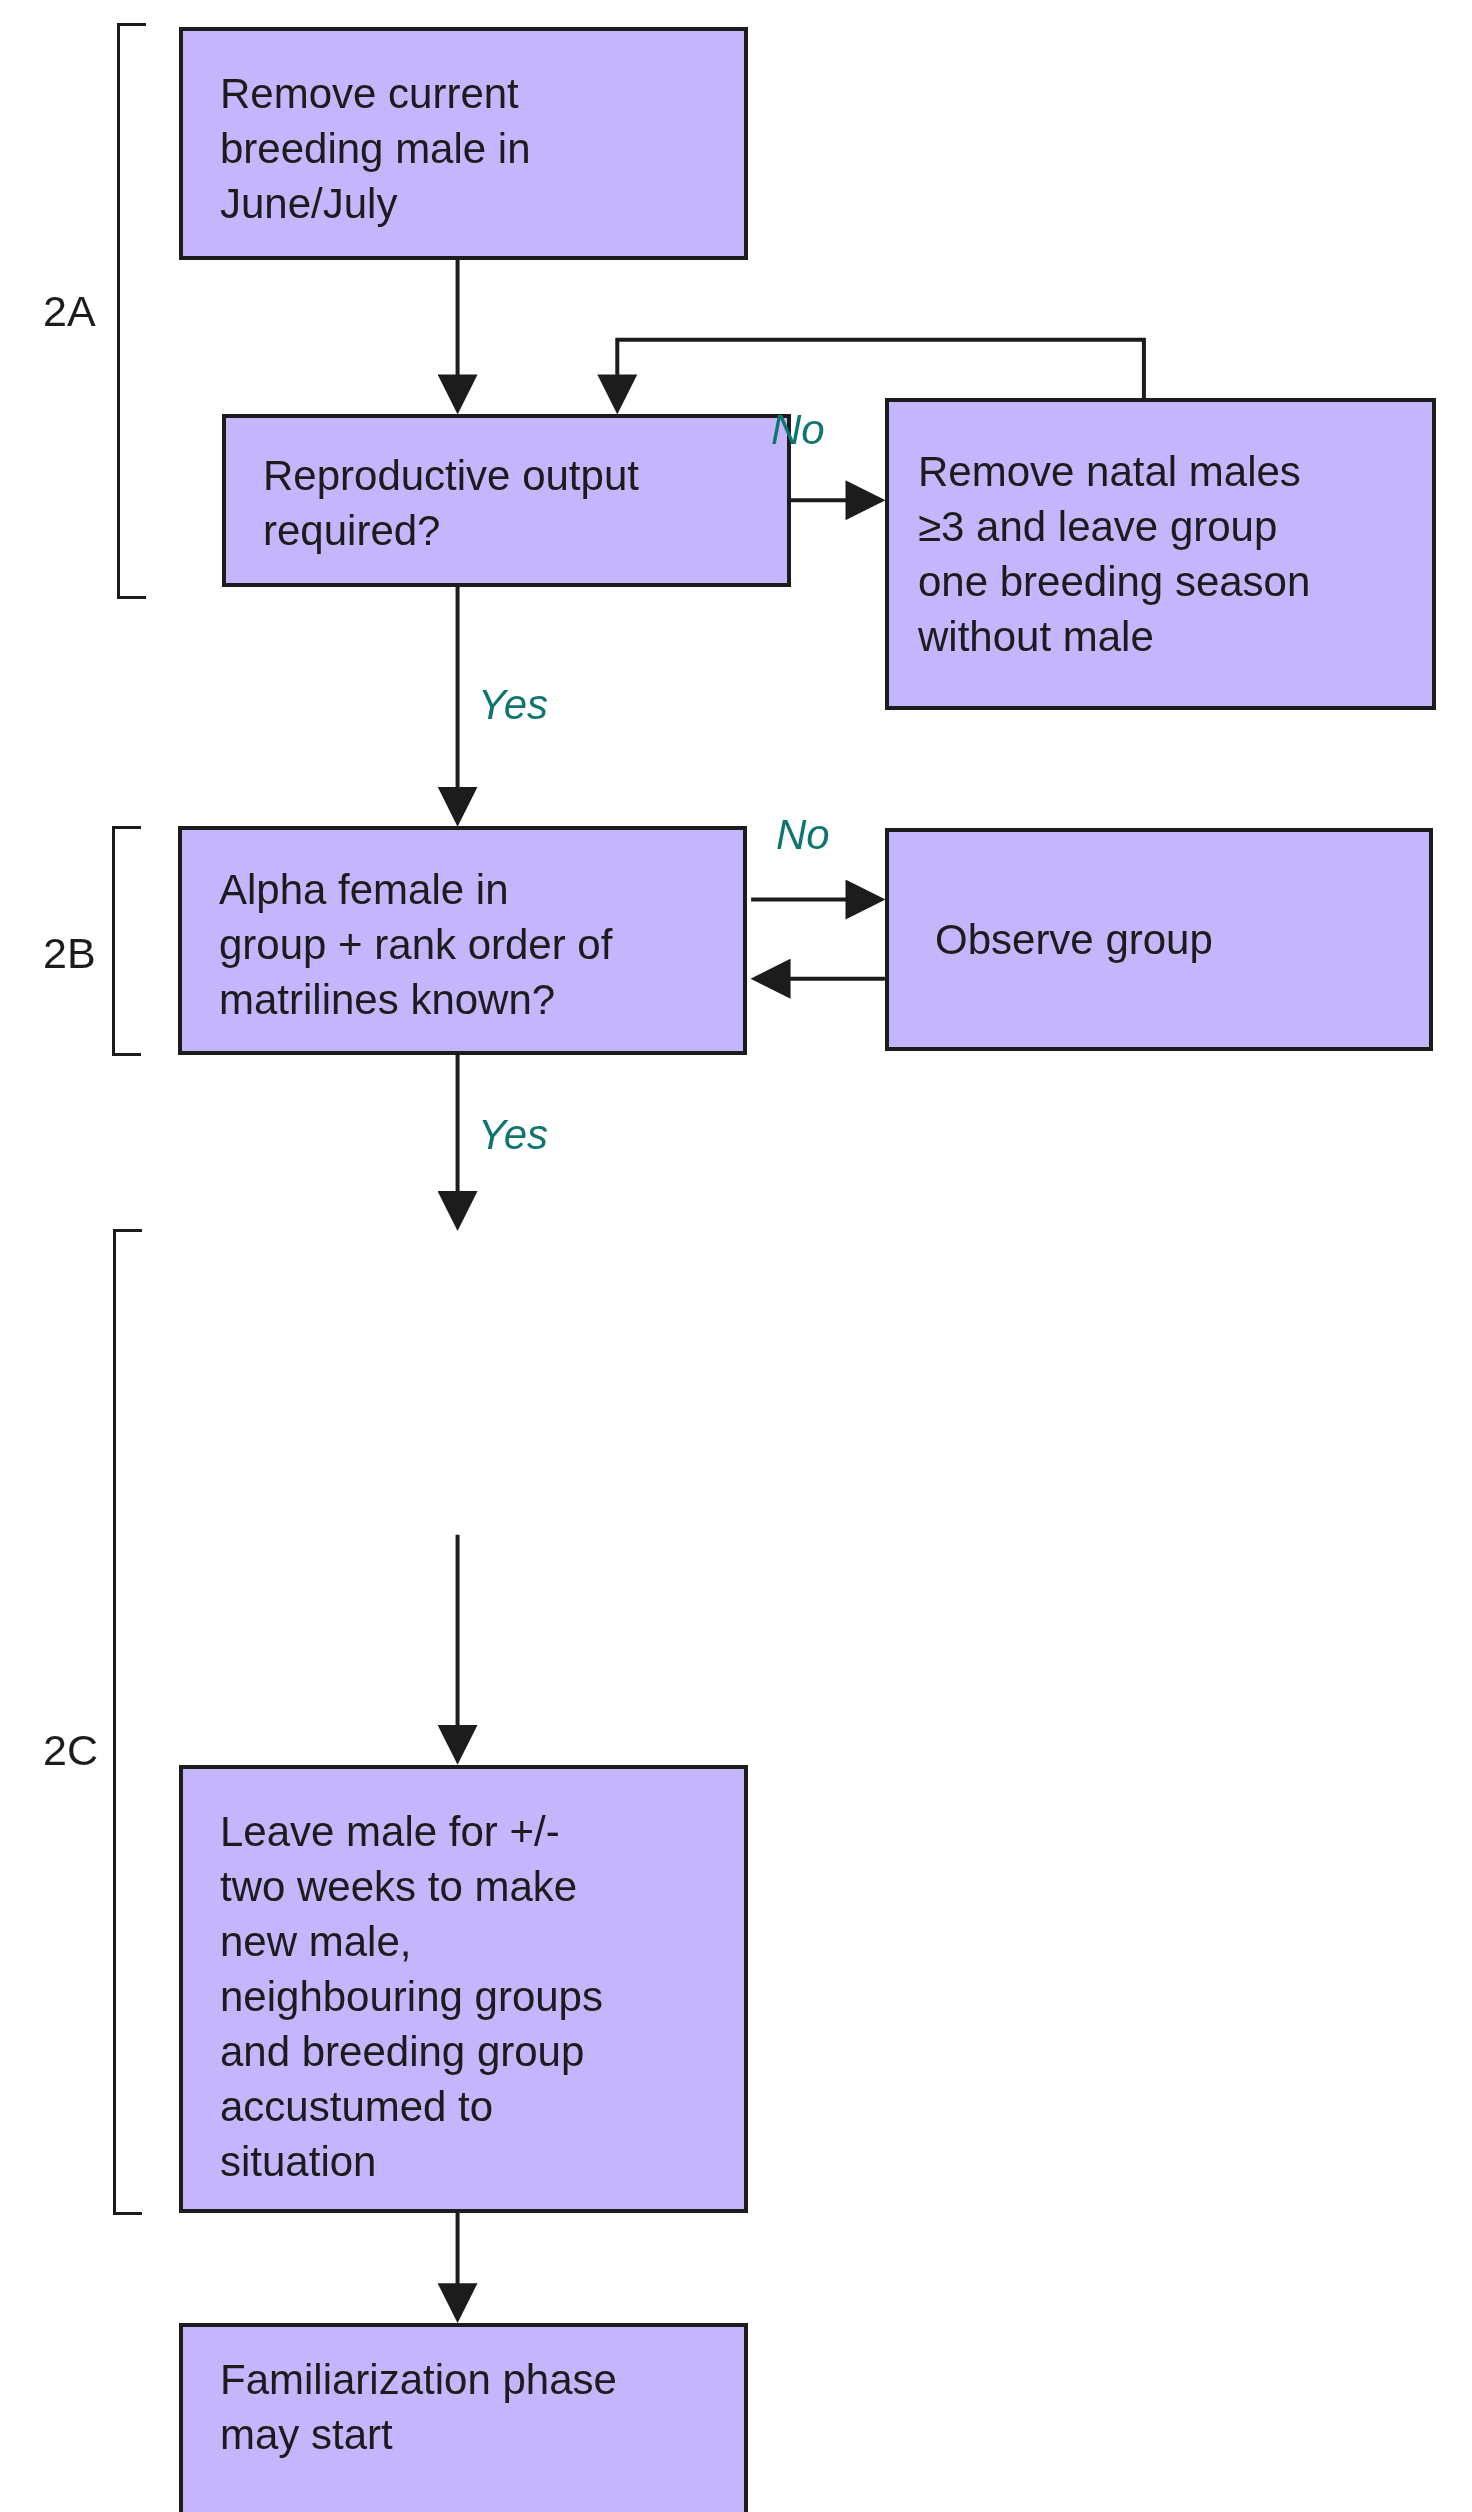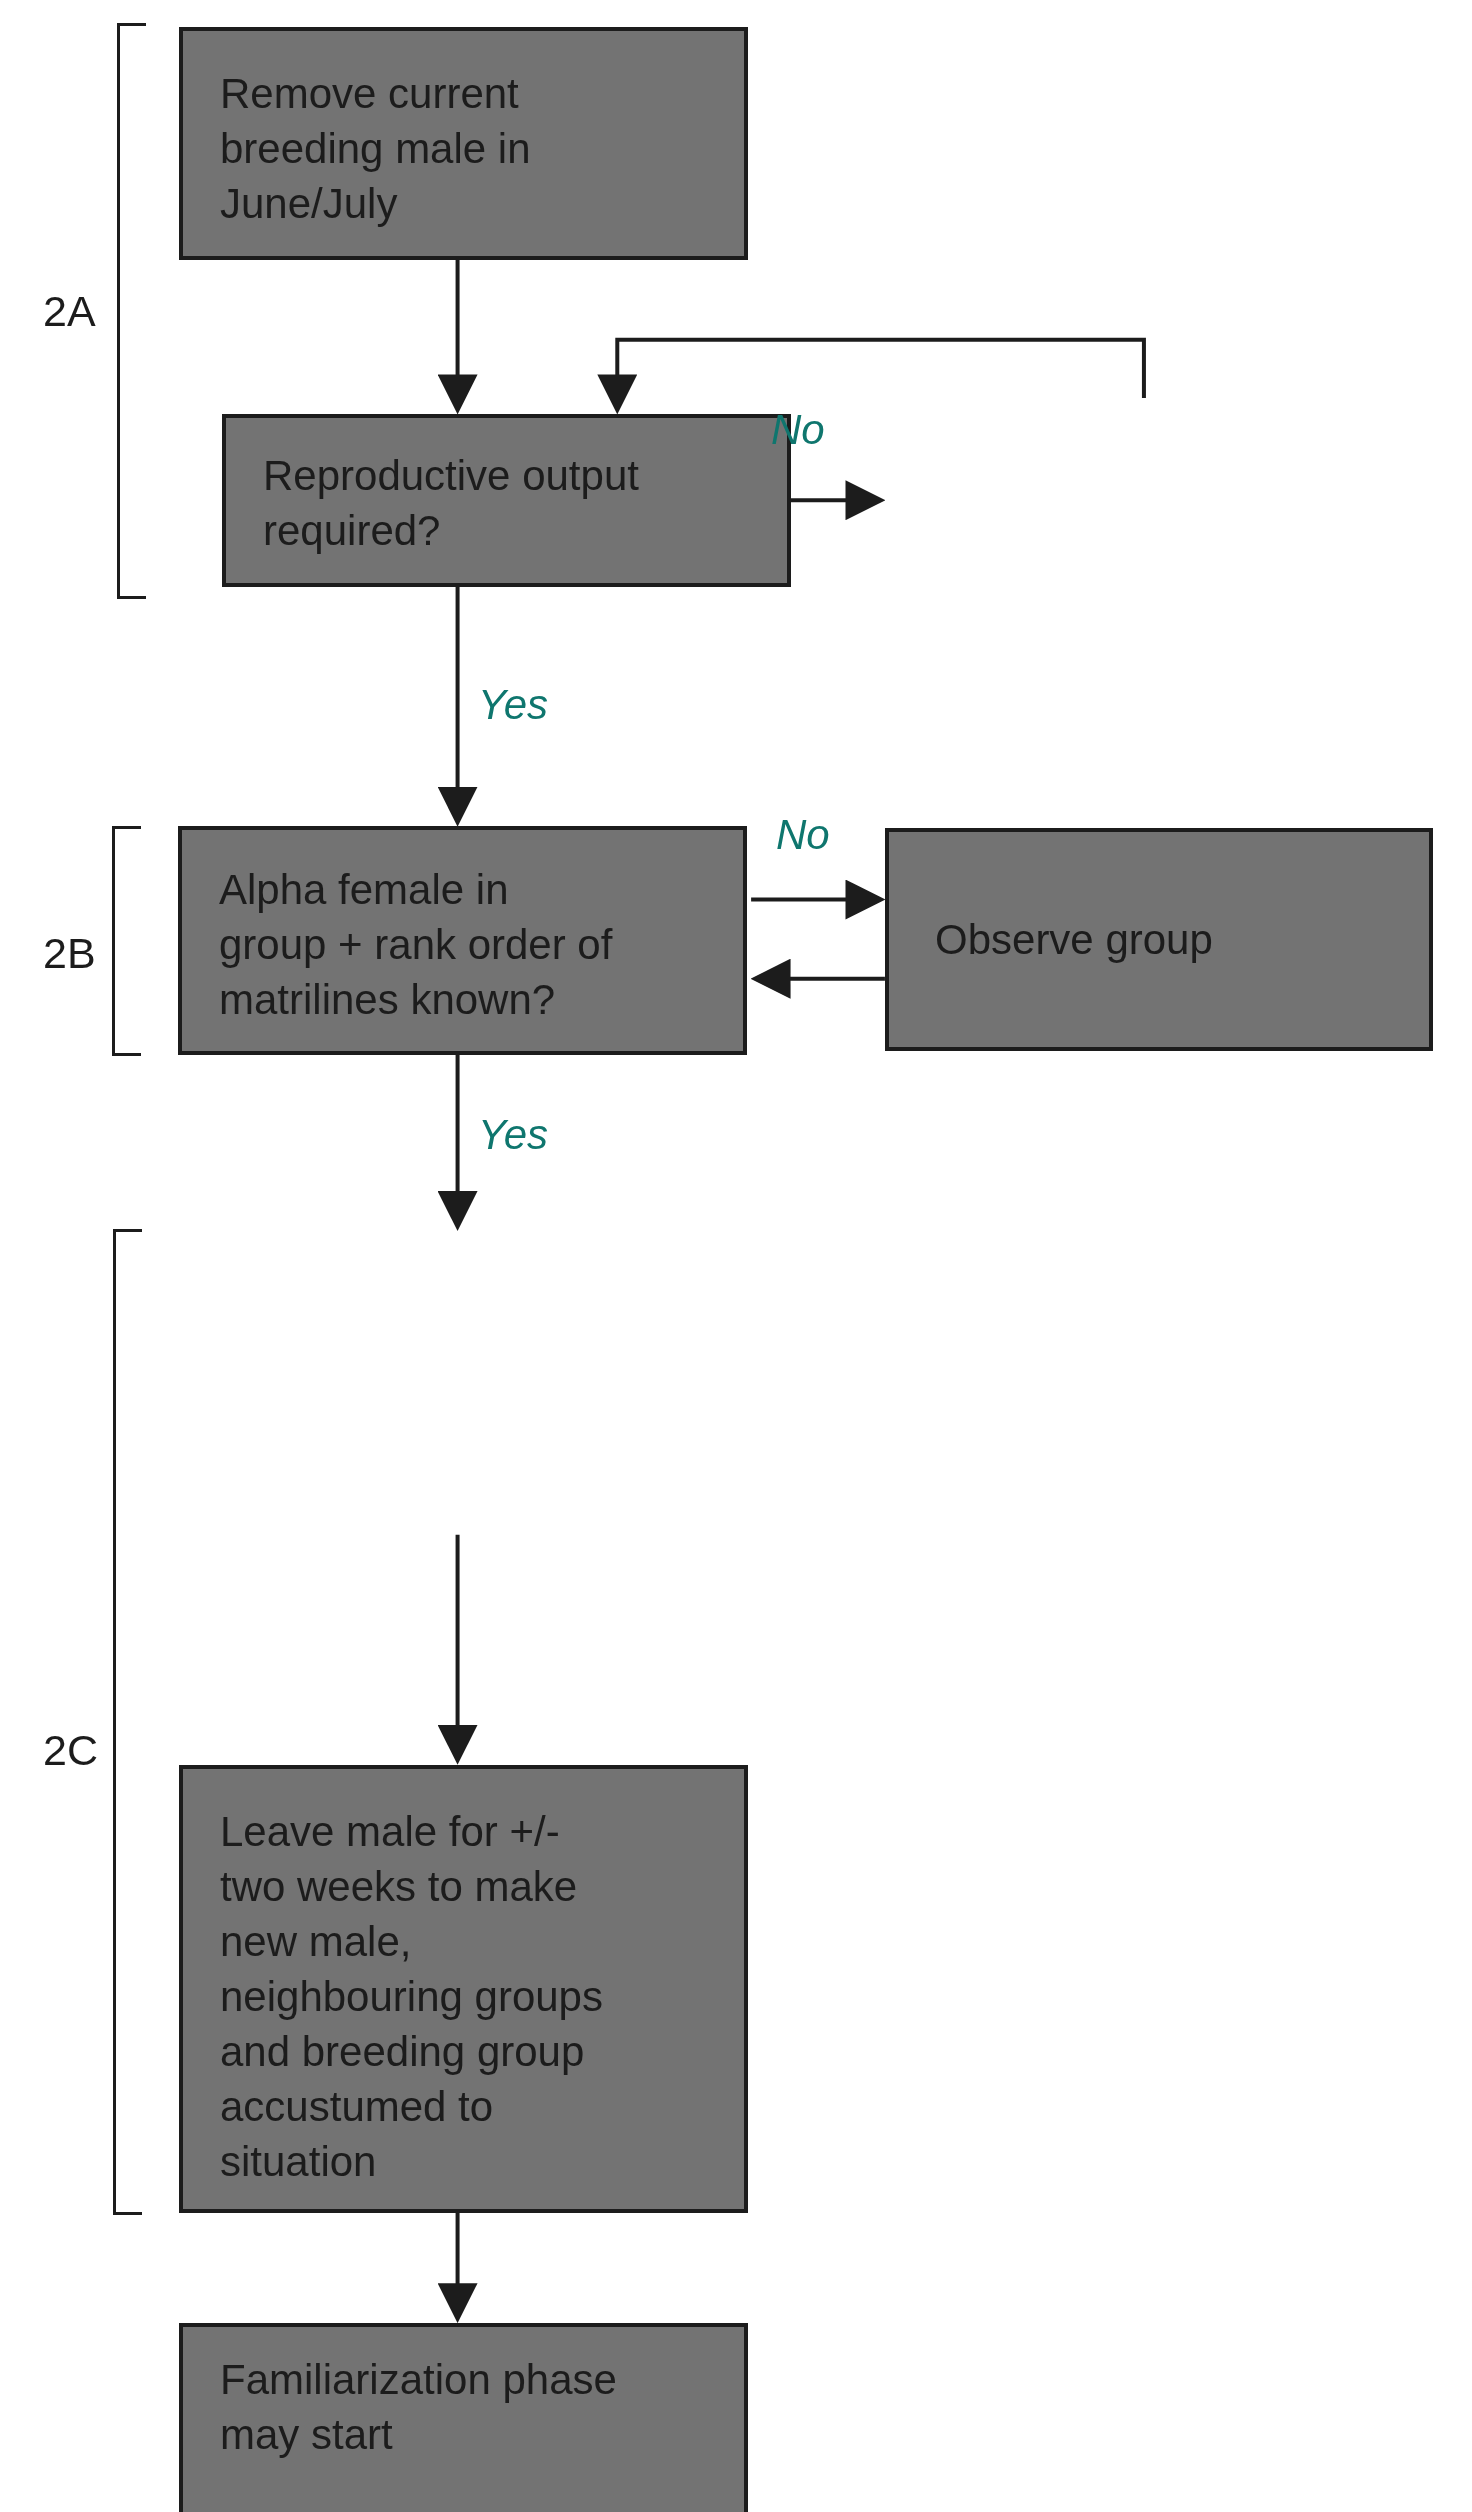--- a/index.html
+++ b/index.html
@@ -6,21 +6,21 @@
   #canvas{
     position:relative;
     width:1472px;height:2512px;
     background:#ffffff;
     font-family:"Liberation Sans","DejaVu Sans",sans-serif;
     color:#1c1c1c;
   }
   .box{
     position:absolute;
     border:4.3px solid #1c1c1c;
-    background:#737373;
+    background:#c4b5fd;
     box-sizing:border-box;
   }
   .box-text{
     display:block;
     white-space:pre-line;
     font-size:42px;
     line-height:55px;
     color:#1c1c1c;
   }
   .vcenter{display:flex;align-items:center;}
@@ -93,20 +93,26 @@
     <span class="box-text">Remove current
 breeding male in
 June/July</span>
   </div>
 
   <div class="box" style="left:179px;top:414px;width:569px;height:173px;padding:30px 14.4px 0 37px;margin-left:43px;">
     <span class="box-text">Reproductive output
 required?</span>
   </div>
 
+  <div class="box" style="left:885px;top:398px;width:551px;height:312px;padding:42px 14.4px 0 29px;">
+    <span class="box-text">Remove natal males
+≥3 and leave group
+one breeding season
+without male</span>
+  </div>
 
   <div class="box" style="left:178px;top:826px;width:569px;height:229px;padding:32px 14.4px 0 37px;">
     <span class="box-text">Alpha female in
 group + rank order of
 matrilines known?</span>
   </div>
 
   <div class="box vcenter" style="left:885px;top:828px;width:548px;height:223px;padding:0 14.4px 0 46px;">
     <span class="box-text">Observe group</span>
   </div>

